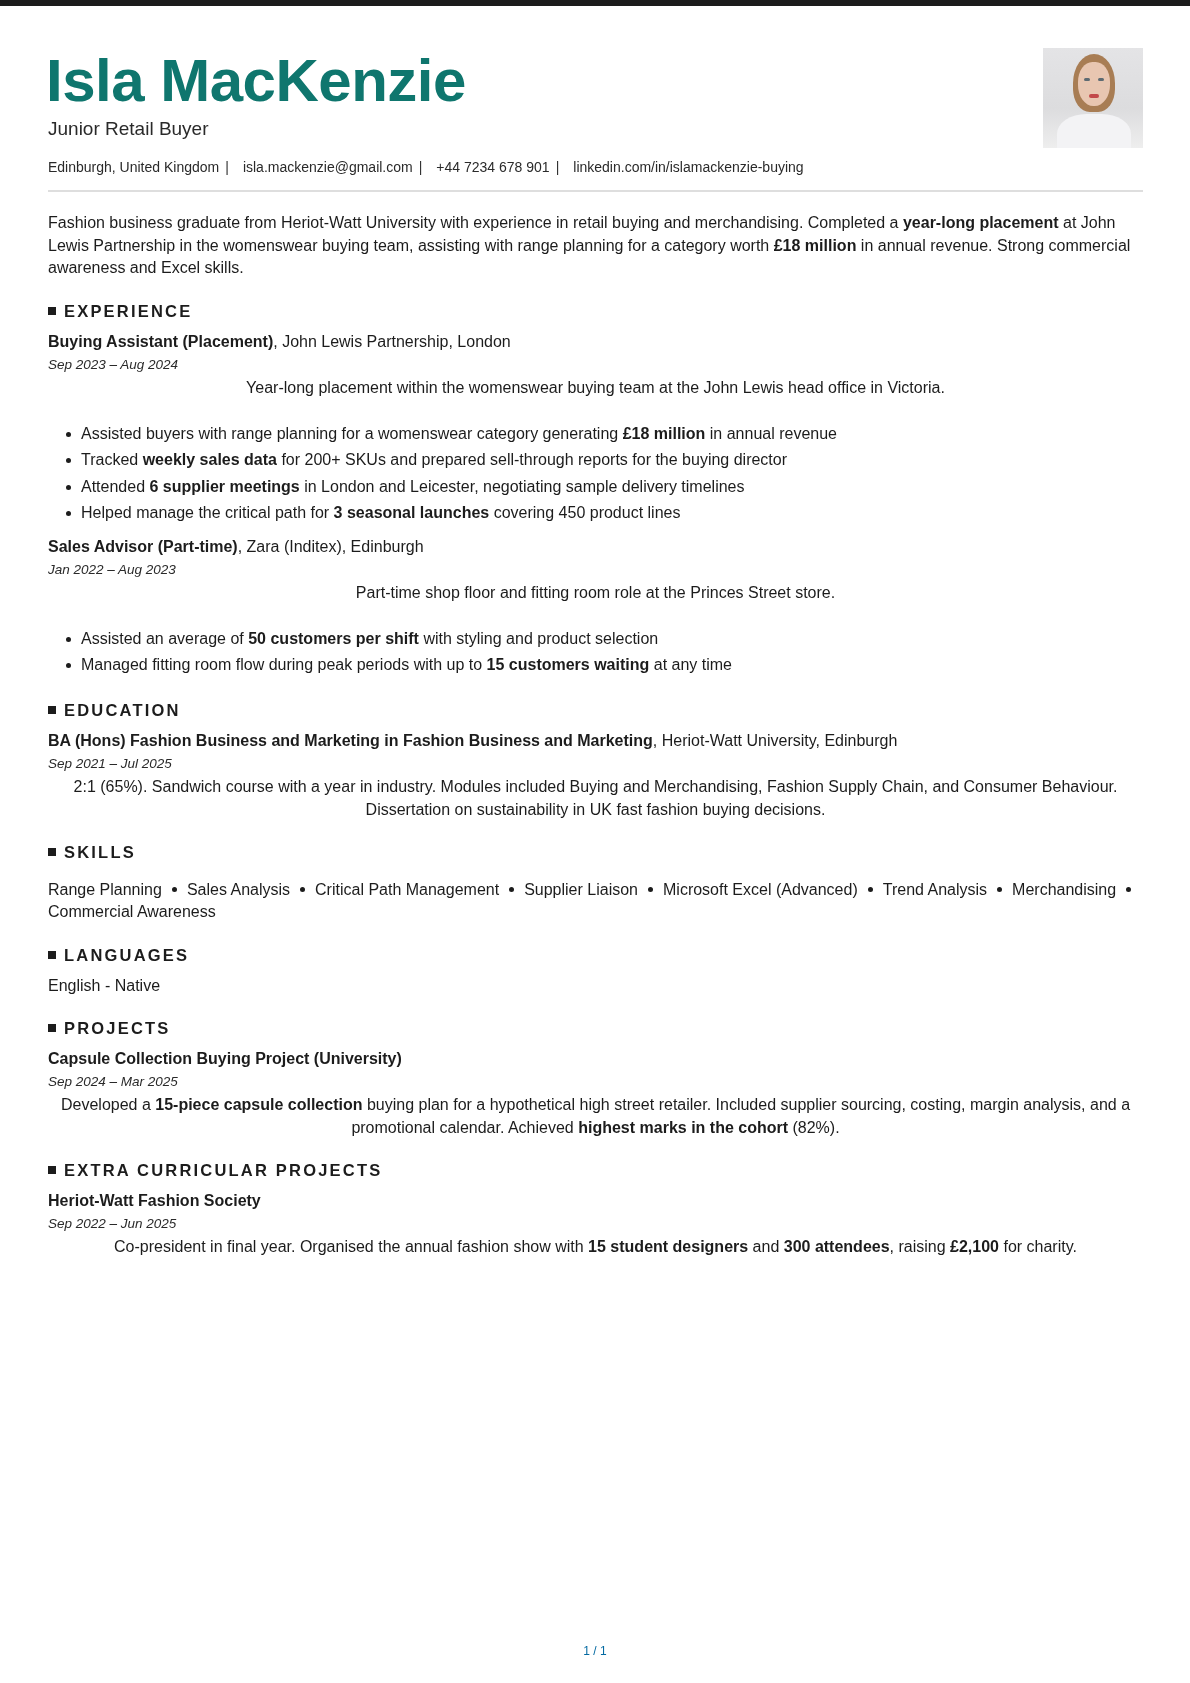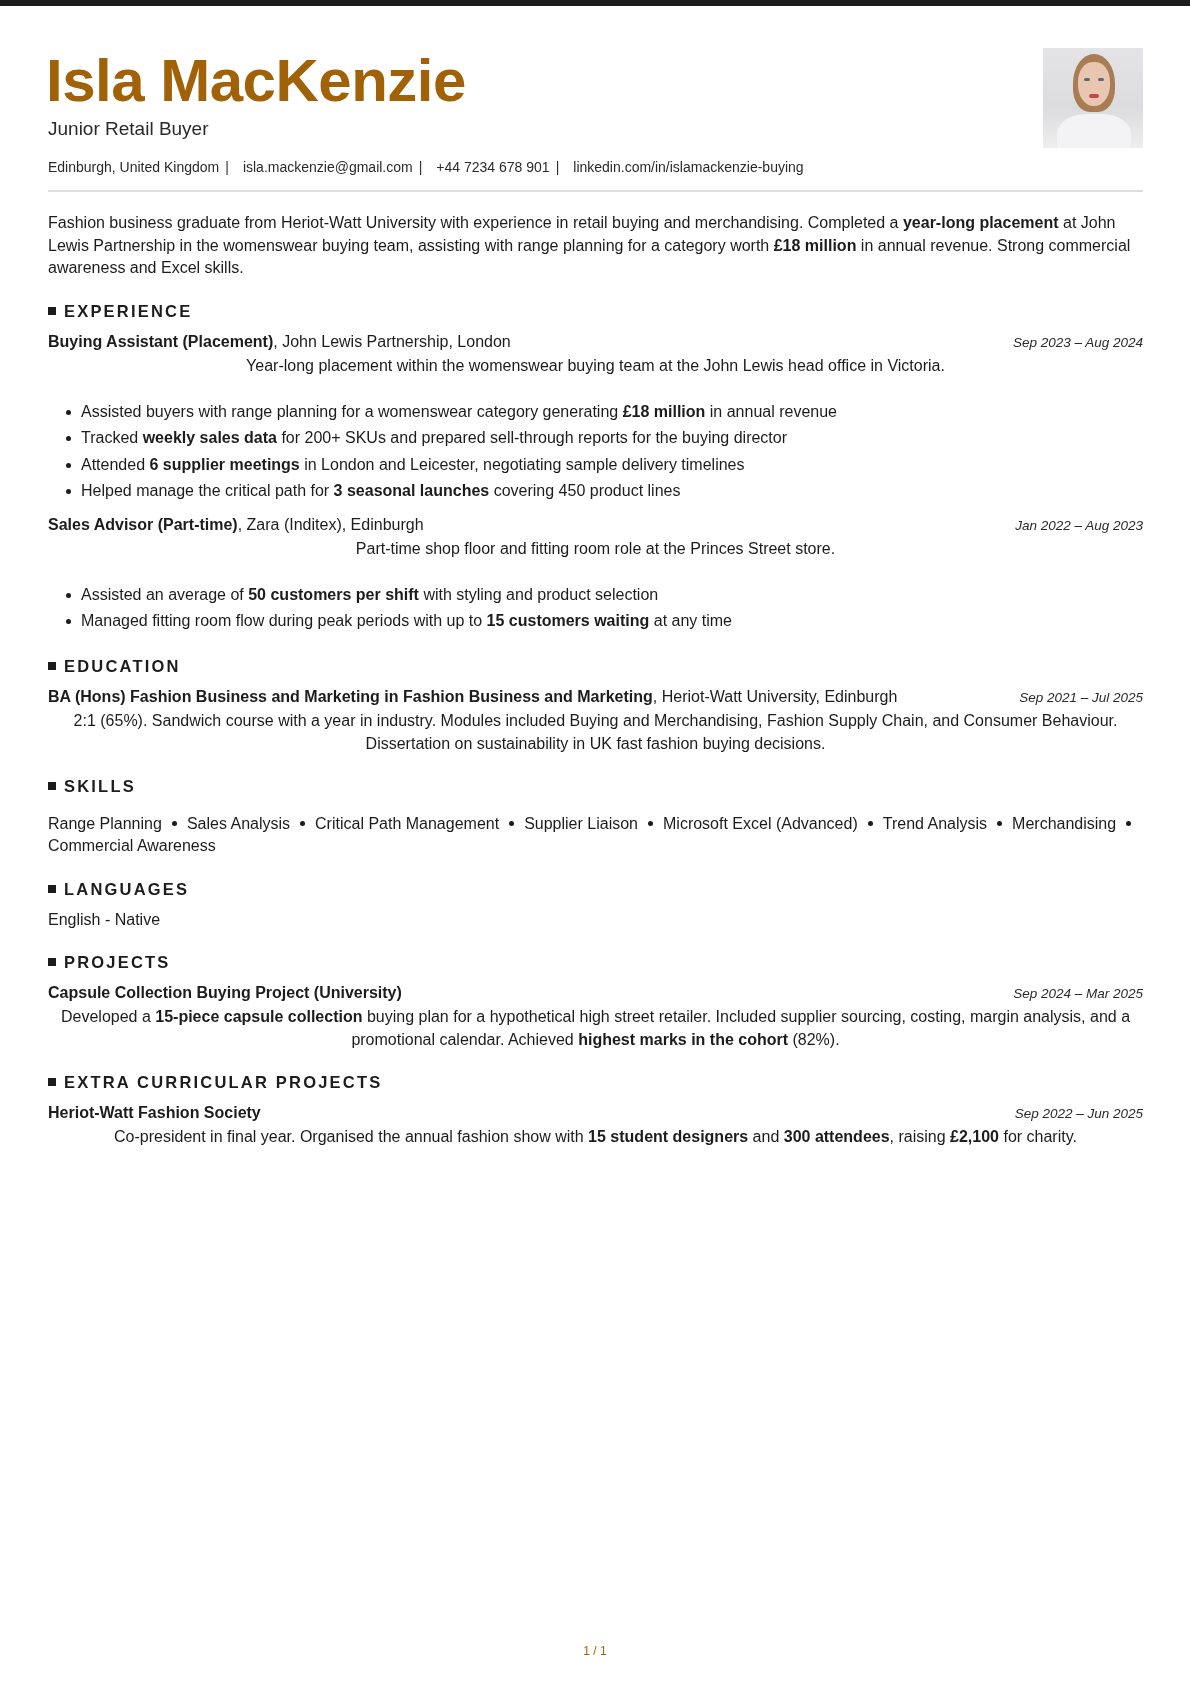--- a/index.html
+++ b/index.html
@@ -1,49 +1,49 @@
 <!DOCTYPE html>
 <html><head>
 <meta charset="utf-8">
 <style>
   * { box-sizing: border-box; margin: 0; padding: 0; }
   html, body { width: 1190px; height: 1683px; background: #ffffff; }
   body { font-family: "Liberation Sans", "DejaVu Sans", sans-serif; color: #1c1c1c; position: relative; overflow: hidden; }
   .topbar { position: absolute; top: 0; left: 0; width: 1190px; height: 6px; background: #1c1c1c; }
   .page { position: absolute; left: 48px; top: 0; width: 1095px; }
   .header { position: relative; height: 192px; border-bottom: 2px solid #dedede; }
-  .name { position: absolute; top: 46px; left: -2px; font-size: 60px; font-weight: 700; letter-spacing: -0.5px; line-height: 70px; color: #a16207; }
+  .name { position: absolute; top: 46px; left: -2px; font-size: 60px; font-weight: 700; letter-spacing: -0.5px; line-height: 70px; color: #0f766e; }
   .subtitle { position: absolute; top: 117px; left: 0; font-size: 19px; line-height: 24px; color: #2a2a2a; }
   .contact { position: absolute; top: 158px; left: 0; font-size: 14px; line-height: 18px; color: #2a2a2a; display: flex; }
   .contact .sep { margin: 0 14px 0 6px; color: #333; }
   .photo { position: absolute; top: 48px; right: 0; width: 100px; height: 100px; background: linear-gradient(180deg, #e4e4e6 0%, #dcdcde 60%, #eeeeee 100%); overflow: hidden; }
   .photo .hair { position: absolute; left: 30px; top: 6px; width: 42px; height: 58px; border-radius: 50% 50% 40% 40%; background: #a87d54; }
   .photo .face { position: absolute; left: 35px; top: 14px; width: 32px; height: 44px; border-radius: 45% 45% 48% 48%; background: #e8c6b1; }
   .photo .lips { position: absolute; left: 46px; top: 46px; width: 10px; height: 4px; border-radius: 3px; background: #c2494a; }
   .photo .eye1, .photo .eye2 { position: absolute; top: 30px; width: 6px; height: 3px; border-radius: 2px; background: #5d6a72; }
   .photo .eye1 { left: 41px; } .photo .eye2 { left: 55px; }
   .photo .body { position: absolute; left: 14px; top: 66px; width: 74px; height: 50px; border-radius: 40% 40% 0 0; background: #f3f3f5; }
 
   .summary { margin-top: 20px; font-size: 16px; line-height: 22.5px; color: #1c1c1c; }
   b { font-weight: 700; }
 
   .section { margin-top: 20px; }
   .section-title { display: flex; align-items: center; font-size: 16.5px; font-weight: 700; letter-spacing: 2.2px; line-height: 22px; color: #1c1c1c; }
   .section-title .sq { width: 8px; height: 8px; background: #1c1c1c; margin-right: 8px; display: inline-block; }
   .entry { margin-top: 8px; }
-  .entry-head { display: flex; justify-content: space-between; align-items: baseline; font-size: 16px; line-height: 23px; }
+  .entry-head { display: flex; justify-content: space-between; align-items: baseline; font-size: 16px; line-height: 23px; flex-direction: column; }
   .entry-date { font-size: 13.5px; font-style: italic; color: #2a2a2a; white-space: nowrap; }
   .entry-desc { font-size: 16px; line-height: 23px; text-align: center; }
   ul.bullets { list-style: none; margin-top: 22px; margin-left: 16px; }
   ul.bullets li { position: relative; padding-left: 17px; font-size: 16px; line-height: 26.5px; }
   ul.bullets li::before { content: ""; position: absolute; left: 2px; top: 11px; width: 5px; height: 5px; border-radius: 50%; background: #1c1c1c; }
   .skills { margin-top: 16px; font-size: 16px; line-height: 22.5px; }
   .skills .dot { display: inline-block; width: 5px; height: 5px; border-radius: 50%; background: #1c1c1c; margin: 0 10px; vertical-align: middle; position: relative; top: -1px; }
   .plain { margin-top: 8px; font-size: 16px; line-height: 23px; }
-  .pagenum { position: absolute; top: 1644px; left: 0; width: 1190px; text-align: center; font-size: 12px; color: #a16207; }
+  .pagenum { position: absolute; top: 1644px; left: 0; width: 1190px; text-align: center; font-size: 12px; color: #0369a1; }
 </style>
 </head>
 <body>
 
 <div class="topbar"></div>
 
 <div class="page">
 
   <div class="header">
     <div class="name">Isla MacKenzie</div>

